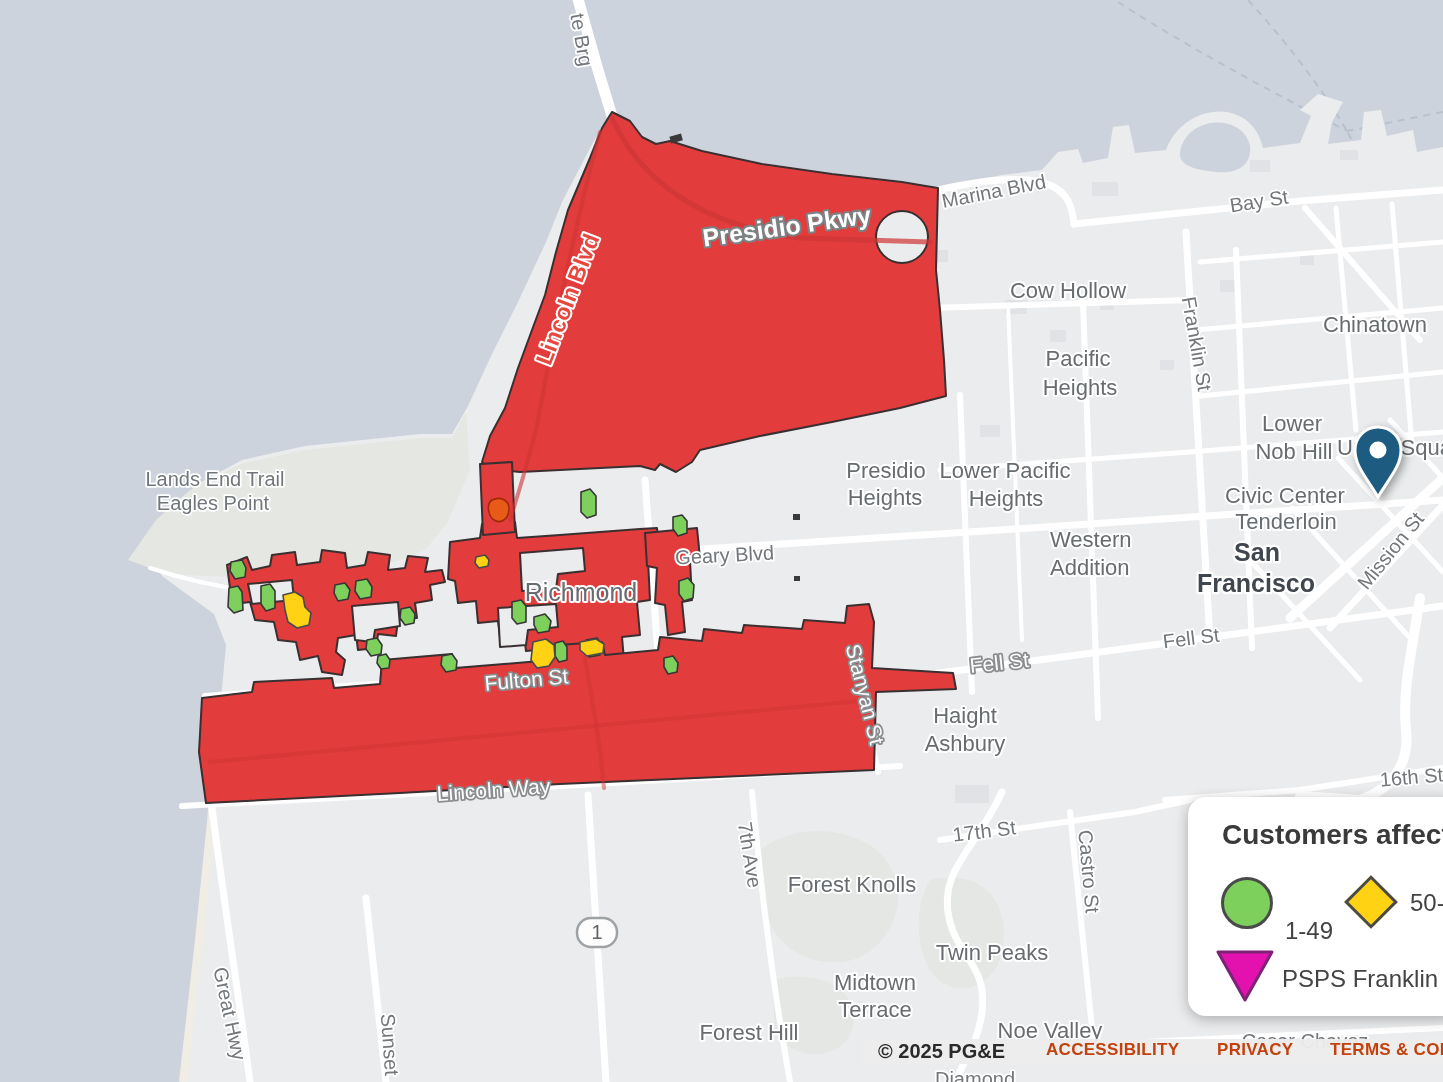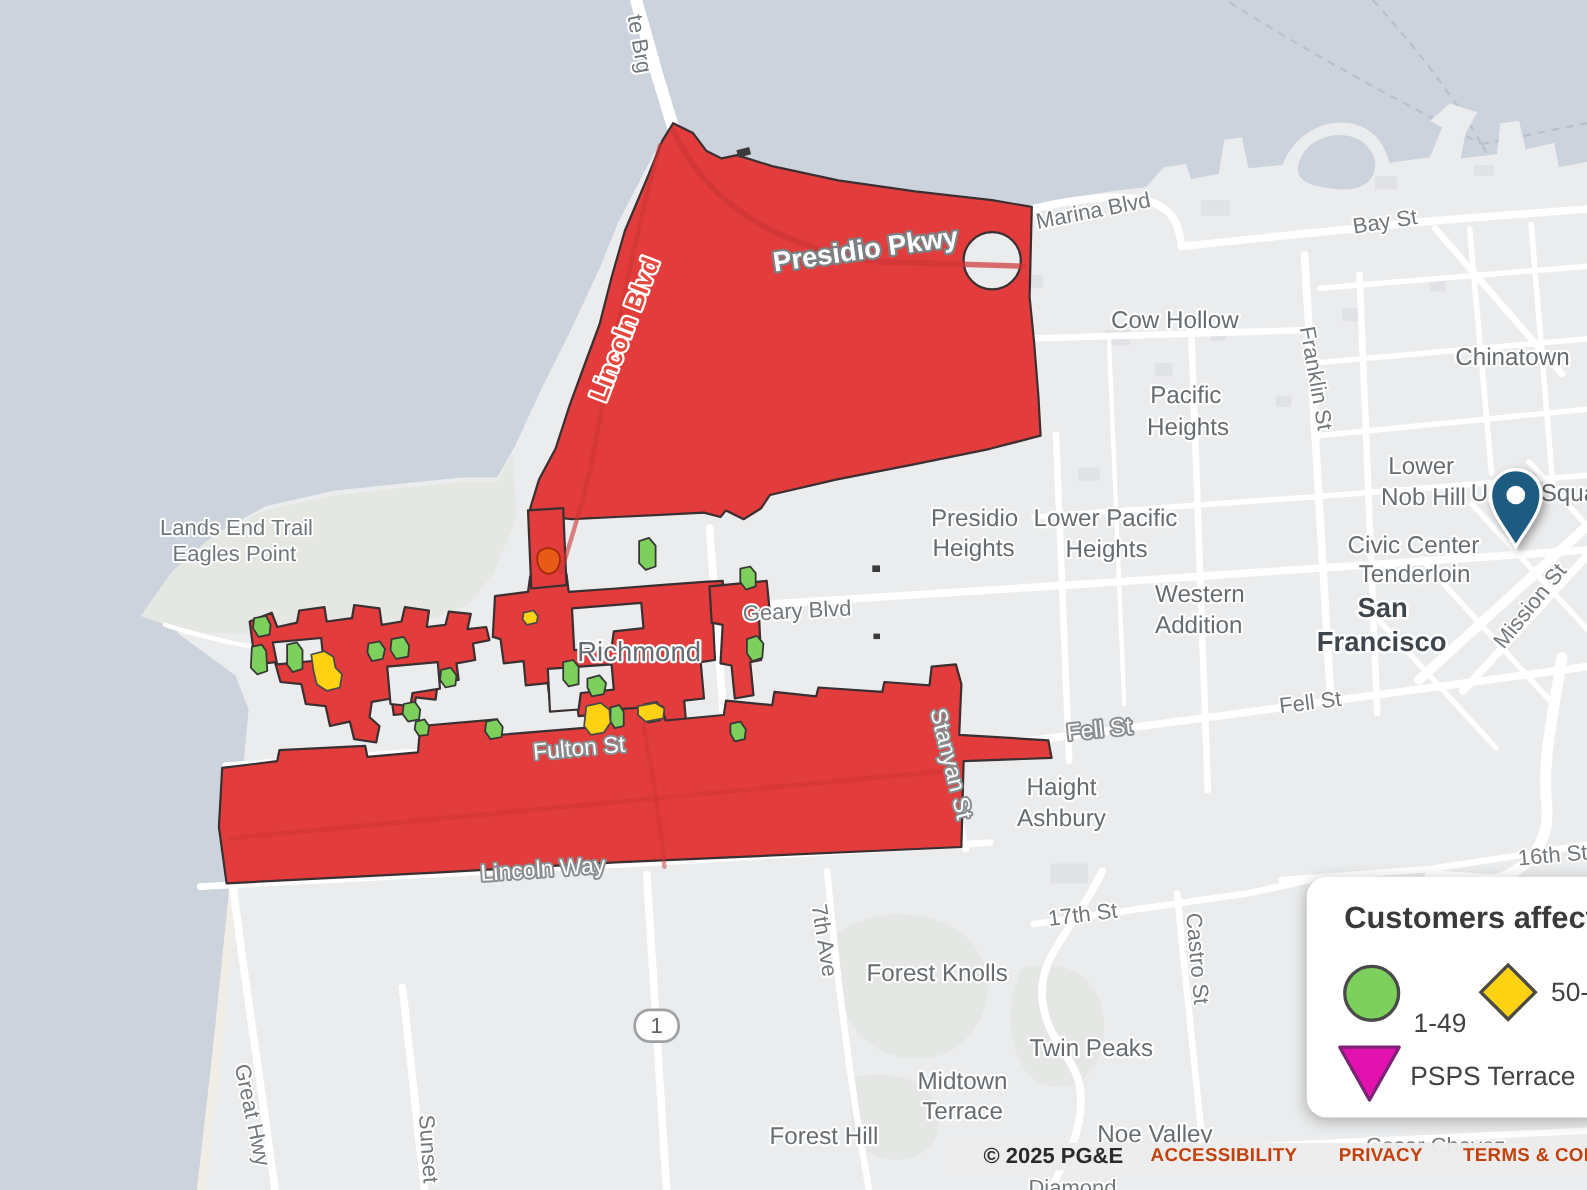--- a/index.html
+++ b/index.html
@@ -29,21 +29,21 @@
   .leg-circle{position:absolute;left:33px;top:80px;width:52px;height:52px;border-radius:50%;
           background:#7ed05c;border:3px solid #4a4a4a;box-shadow:0 0 0 5px #fff;box-sizing:border-box;}
   .leg-diamond{position:absolute;left:164px;top:86px;width:38px;height:38px;
           background:#ffd214;border:3px solid #4a4a4a;box-shadow:0 0 0 5px #fff;
           transform:rotate(45deg);box-sizing:border-box;}
   .leg-tri{position:absolute;left:22px;top:148px;}
   
   #footer{position:absolute;left:862px;top:1039px;width:581px;height:25px;
           background:rgba(236,236,236,.96);overflow:hidden;}
   #footer span{position:absolute;top:1px;white-space:nowrap;}
-  .copyright{left:32px;font-size:20px;font-weight:600;color:#2a2a2a;}
+  .copyright{left:16px;font-size:20px;font-weight:600;color:#2a2a2a;}
   .flink{font-size:17px;font-weight:700;color:#c2410c;letter-spacing:.3px;cursor:pointer;}
 </style>
 </head>
 <body>
 
 <div id="map-wrap">
 <svg width="1443" height="1082" viewBox="0 0 1443 1082">
 
   <rect x="0" y="0" width="1443" height="1082" fill="#cdd3dc"></rect>
 
@@ -246,21 +246,21 @@
 <div id="legend">
   <div class="title">Customers affected</div>
   <div class="leg-circle"></div>
   <span class="lbl" style="left:97px;top:76px;margin-top:44px;">1-49</span>
   <div class="leg-diamond"></div>
   <span class="lbl" style="left:222px;top:92px;">50-499</span>
   <svg class="leg-tri" width="70" height="62">
     <polygon points="30,3 68,3 49,48" transform="translate(-14,2)" fill="#ffffff"></polygon>
     <polygon points="8,7 62,7 35,55" fill="#e312af" stroke="#7c2377" stroke-width="3" stroke-linejoin="round"></polygon>
   </svg>
-  <span class="lbl" style="left:94px;top:168px;">PSPS Terrace</span>
+  <span class="lbl" style="left:94px;top:168px;">PSPS Franklin</span>
 </div>
 
 <div id="footer">
   <span class="copyright">© 2025 PG&amp;E</span>
   <span class="flink" style="left:184px;">ACCESSIBILITY</span>
   <span class="flink" style="left:355px;">PRIVACY</span>
   <span class="flink" style="left:468px;">TERMS &amp; CONDITIONS</span>
 </div>
 
 </body></html>

